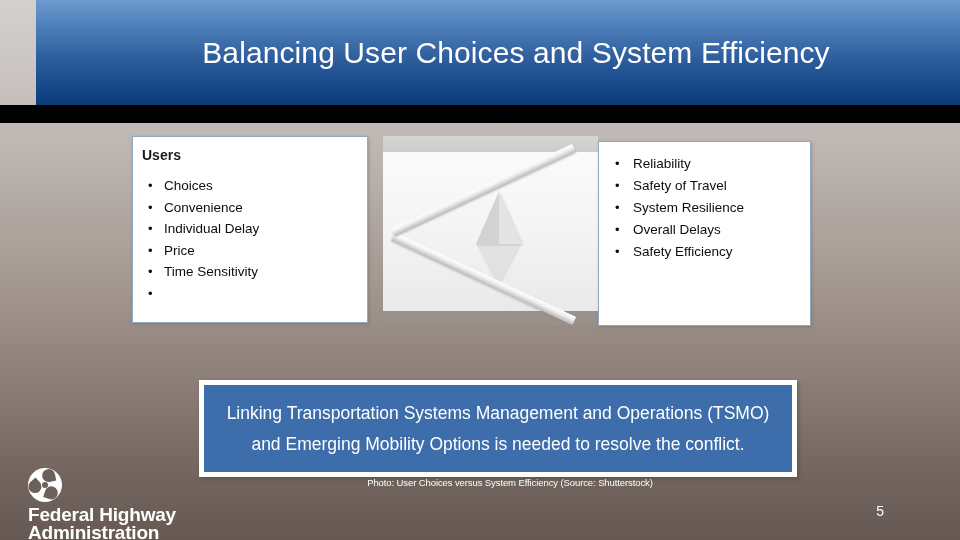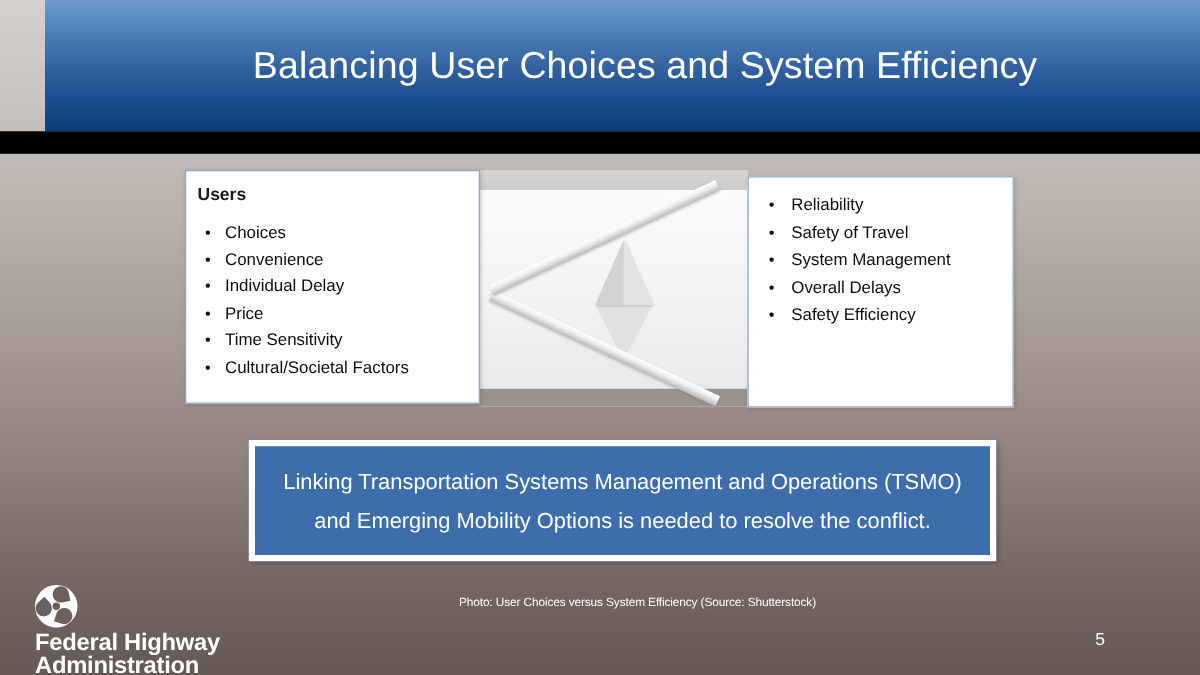--- a/index.html
+++ b/index.html
@@ -128,21 +128,21 @@
     border-top:44px solid rgba(214,214,214,0.55);
   }
 
   
   .panel {
     position:absolute;
     background:#ffffff;
     border:1px solid #8fa8c4;
     box-shadow:1px 1px 3px rgba(90,85,82,0.35);
   }
-  #panel-users   { left:148px; top:136px; width:236px; height:187px; }
+  #panel-users   { left:132px; top:136px; width:236px; height:187px; }
   #panel-system  { left:598px; top:141px; width:213px; height:185px; }
 
   .panel-title {
     font-size:14px;
     font-weight:bold;
     color:#1a1a1a;
     padding:10px 0 0 9px;
   }
   #panel-system .panel-title { padding-top:9px; padding-left:10px; }
 
@@ -164,21 +164,21 @@
     position:absolute;
     left:6px; top:0;
     font-size:13px;
     line-height:21.5px;
     color:#0d0d0d;
   }
 
   
   #callout {
     position:absolute;
-    left:199px; top:352px;
+    left:199px; top:380px;
     width:598px; height:97px;
     background:#3d6daa;
     border:5px solid #ffffff;
     box-shadow:2px 2px 4px rgba(70,62,58,0.45);
     display:flex;
     align-items:center;
     justify-content:center;
   }
   #callout-text {
     color:#ffffff;
@@ -293,38 +293,37 @@
       <li>
         <span class="bullet">•</span>
         <span>Price</span>
       </li>
       <li>
         <span class="bullet">•</span>
         <span>Time Sensitivity</span>
       </li>
       <li>
         <span class="bullet">•</span>
-        <span>Cultural/Societal Factors</span>
       </li>
     </ul>
   </div>
 
   <div class="panel" id="panel-system">
     <ul class="panel-list">
       <li>
         <span class="bullet">•</span>
         <span>Reliability</span>
       </li>
       <li>
         <span class="bullet">•</span>
         <span>Safety of Travel</span>
       </li>
       <li>
         <span class="bullet">•</span>
-        <span>System Management</span>
+        <span>System Resilience</span>
       </li>
       <li>
         <span class="bullet">•</span>
         <span>Overall Delays</span>
       </li>
       <li>
         <span class="bullet">•</span>
         <span>Safety Efficiency</span>
       </li>
     </ul>

